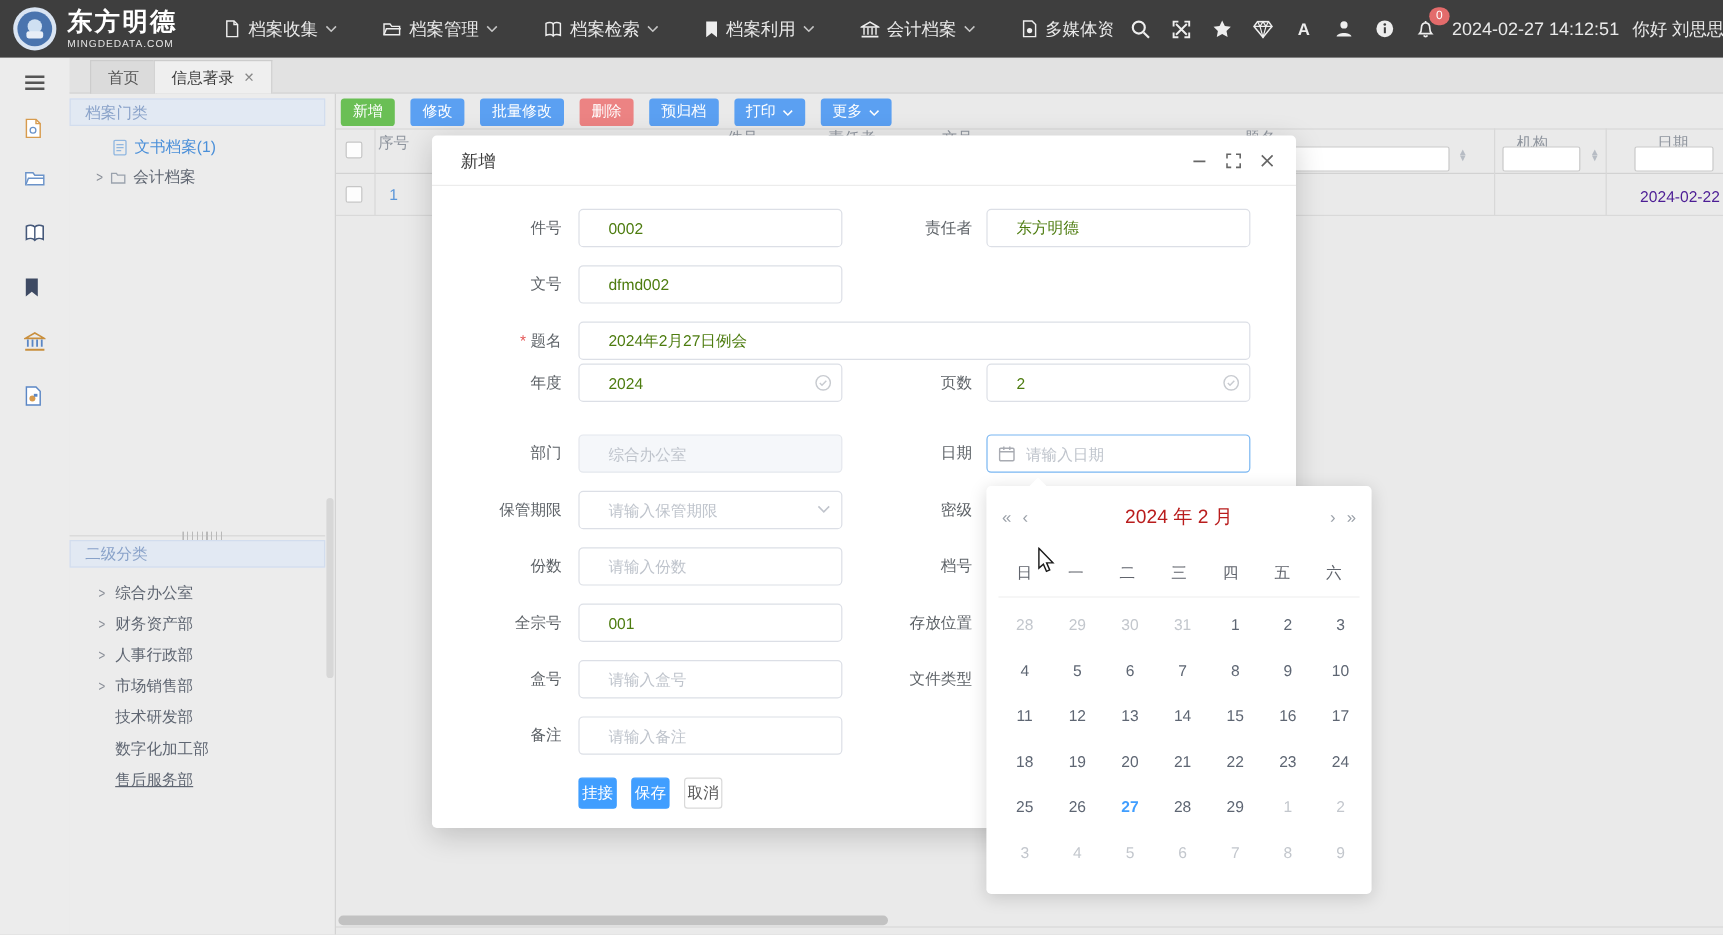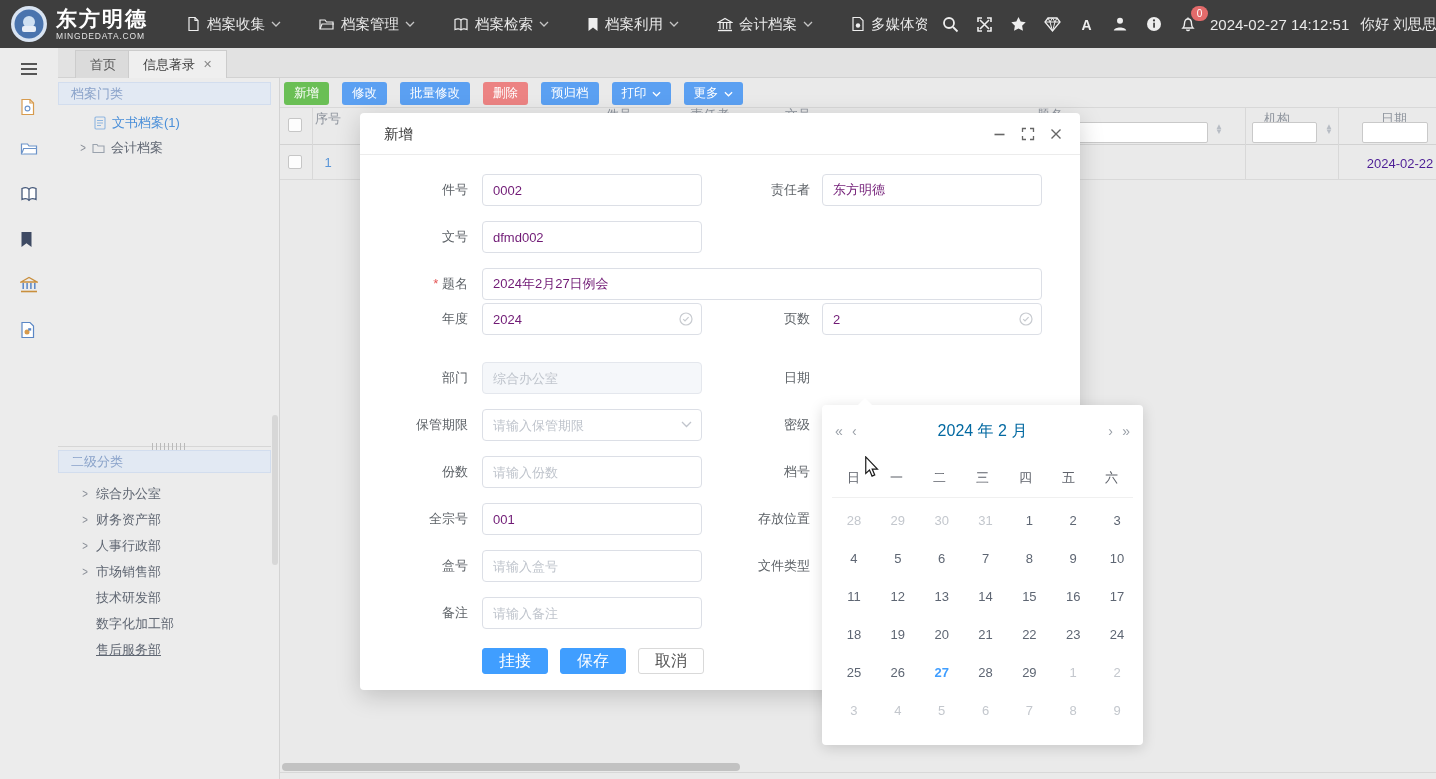--- a/index.html
+++ b/index.html
@@ -82,38 +82,38 @@
   .mtitle { position:absolute; left:24px; top:12px; font-size:14.5px; color:#3c3c3c; }
   .mctrl { position:absolute; right:18px; top:0; height:42px; display:flex; align-items:center; gap:15px; color:#666; }
   .mctrl > span { cursor:pointer; display:flex; align-items:center; font-size:15px; }
   .frow { position:absolute; left:0; width:100%; height:32px; }
   .flabel { position:absolute; left:14px; width:94px; text-align:right; line-height:32px; font-size:13px; color:#5e6368; }
   .flabel.req::before { content:"* "; color:#e45656; }
   .flabel-r { position:absolute; left:366px; width:84px; text-align:right; line-height:32px; font-size:13px; color:#5e6368; }
   .fin { position:absolute; left:122px; width:220px; height:32px; }
   .fin-r { position:absolute; left:462px; width:220px; height:32px; }
   .fin.wide { width:560px; }
-  .fin input, .fin-r input { width:100%; height:100%; border:1px solid #dcdfe6; border-radius:4px; padding:0 10px;
-           font-size:13px; color:#701a75; background:#fff; font-family:inherit; outline:none; }
+  .fin input, .fin-r input { width:100%; height:100%; border:1px solid #dcdfe6; border-radius:4px; padding:0 24px;
+           font-size:13px; color:#4d7c0f; background:#fff; font-family:inherit; outline:none; }
   .fin input::placeholder, .fin-r input::placeholder { color:#bfc4cc; }
   .fin input.disabled { background:#f5f7fa; border-color:#e4e7ed; }
   .fin-r input.focusd { border-color:#79b6f2; padding-left:32px; }
   .vicon { position:absolute; right:9px; top:9px; pointer-events:none; }
   .selchev { position:absolute; right:10px; top:12px; pointer-events:none; }
   .calico { position:absolute; left:10px; top:9px; pointer-events:none; }
   .mfoot { position:absolute; left:122px; top:535px; display:flex; gap:12px; }
-  .mbtn { height:26px; padding:0 16px; border-radius:3px; font-size:16px; font-family:inherit; cursor:pointer; }
+  .mbtn { height:26px; padding:0 2px; border-radius:3px; font-size:13px; font-family:inherit; cursor:pointer; }
   .mbtn.primary { background:#409eff; border:1px solid #409eff; color:#fff; }
   .mbtn.plain { background:#fff; border:1px solid #d9d9d9; color:#555; }
 
   
   .calendar { position:absolute; left:822px; top:405px; width:321px; height:340px; background:#fff; border-radius:4px;
               box-shadow:0 3px 14px rgba(0,0,0,.15); z-index:20; }
   .cal-notch { position:absolute; top:-5px; left:38px; width:10px; height:10px; background:#fff; transform:rotate(45deg); }
-  .cal-title { position:absolute; left:0; right:0; top:16px; text-align:center; font-size:16px; color:#0369a1; }
+  .cal-title { position:absolute; left:0; right:0; top:16px; text-align:center; font-size:16px; color:#b91c1c; }
   .cal-nav { position:absolute; top:16px; font-size:14px; color:#9aa0a8; cursor:pointer; line-height:20px; }
   .cal-days { position:absolute; top:64px; left:10px; right:10px; display:flex; }
   .cal-days span { flex:1; text-align:center; font-size:13px; color:#60646c; }
   .cal-sep { position:absolute; top:92px; left:10px; right:10px; border-top:1px solid #f0f0f0; }
   .cal-week { position:absolute; left:10px; right:4px; height:38px; display:flex; }
   .cal-cell { flex:1; text-align:center; line-height:38px; font-size:13px; color:#5e6673; cursor:pointer; }
   .cal-cell.muted { color:#c3c7cd; }
   .cal-cell.today { color:#409eff; font-weight:bold; }
 
   .cursor { position:absolute; left:864px; top:456px; z-index:100; pointer-events:none; }
@@ -514,20 +514,28 @@
               <path d="M4.2 7.2l1.8 1.8 3.6-3.8" fill="none" stroke="#c8cbd0" stroke-width="1.2"></path>
             </svg>
           </span>
       </div>
     </div>
 
     <div class="frow" style="top:249px">
       <span class="flabel">部门</span>
       <div class="fin"><input class="disabled" disabled="" placeholder="综合办公室" style=""></div>
       <span class="flabel-r">日期</span>
+      <div class="fin-r"><input class="focusd" placeholder="请输入日期" style="">
+        <span class="calico">
+            <svg width="14" height="14" viewBox="0 0 14 14">
+              <rect x="1" y="2.5" width="12" height="10.5" rx="1" fill="none" stroke="#a8abb2" stroke-width="1.2"></rect>
+              <path d="M1 5.5h12M4.5 1v3M9.5 1v3" stroke="#a8abb2" stroke-width="1.2"></path>
+            </svg>
+          </span>
+      </div>
     </div>
 
     <div class="frow" style="top:296px">
       <span class="flabel">保管期限</span>
       <div class="fin"><input placeholder="请输入保管期限" style="">
         <span class="selchev">
             <svg width="11" height="7" viewBox="0 0 11 7">
               <polyline points="1,1 5.5,5.5 10,1" fill="none" stroke="#c0c4cc" stroke-width="1.3"></polyline>
             </svg>
           </span>

